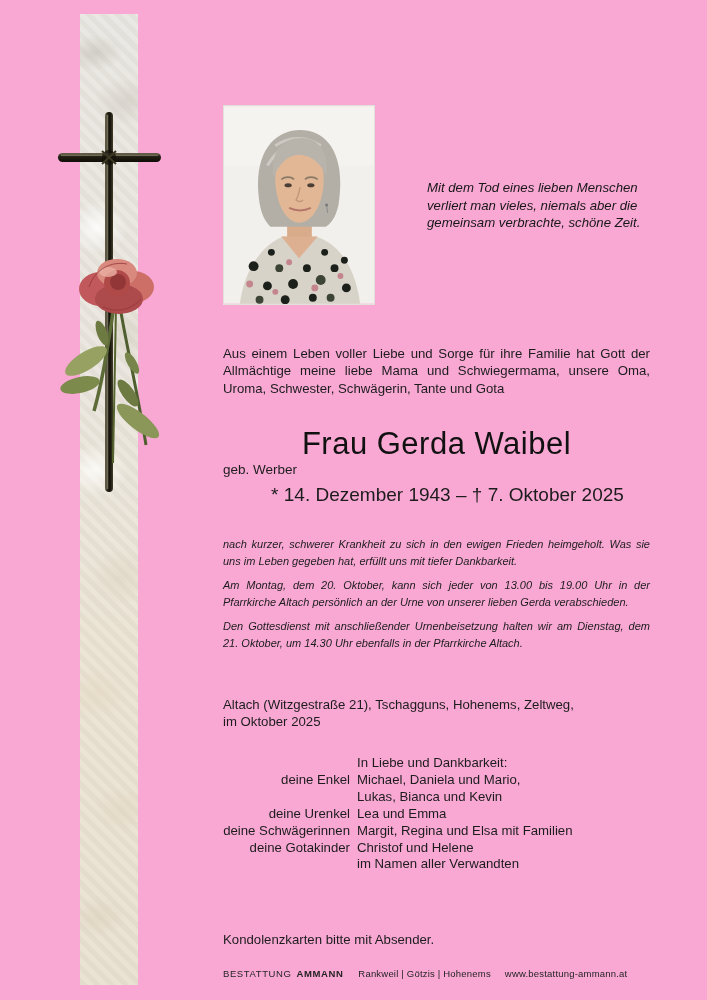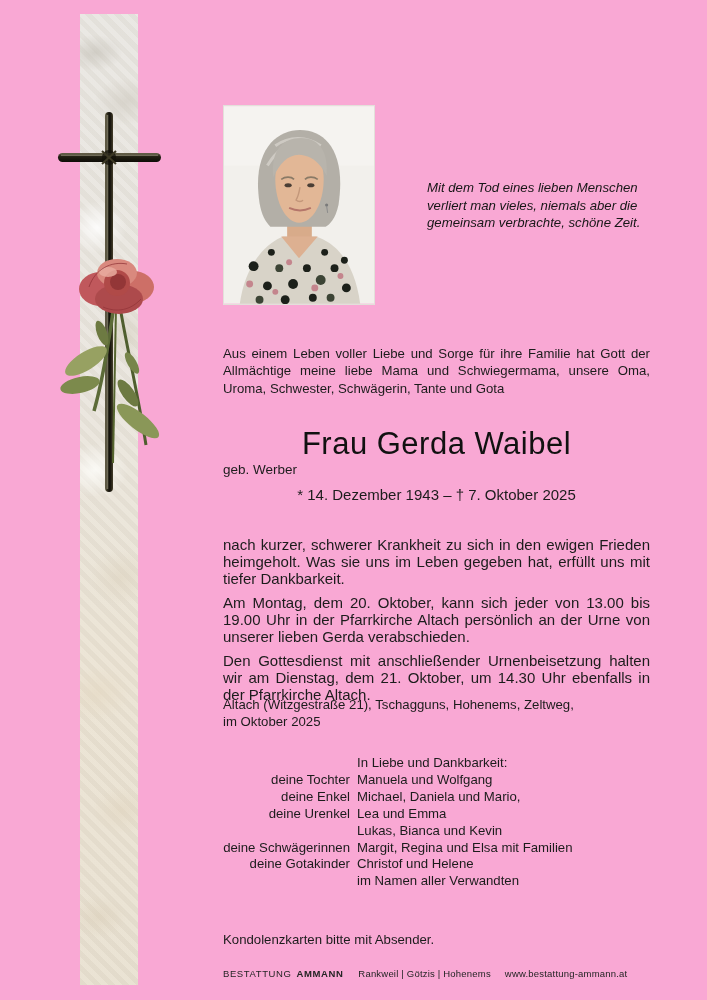--- a/index.html
+++ b/index.html
@@ -71,29 +71,30 @@
     line-height: 34px;
     color: #111;
   }
   .birth-name {
     position: absolute;
     left: 223px; top: 461px; width: 427px;
     font-size: 13.5px; line-height: 17px;
   }
   .life-dates {
     position: absolute;
-    left: 223px; top: 486px; width: 427px;
+    left: 234px; top: 486px; width: 427px;
     text-align: center;
-    font-size: 15px; line-height: 17px;
+    font-size: 19px; line-height: 17px;
   }
   .body-paragraphs {
     position: absolute;
     left: 223px; top: 536px; width: 427px;
-    font-size: 15px; line-height: 17px;
+    font-size: 11px; line-height: 17px;
     text-align: justify;
+    font-style: italic;
   }
   .body-paragraphs p { margin: 0 0 7px 0; }
   .places {
     position: absolute;
     left: 223px; top: 696px; width: 427px;
     font-size: 13.2px; line-height: 17px;
     white-space: pre-line;
   }
   .family-list {
     position: absolute;
@@ -242,38 +243,34 @@
 
   <div class="places">Altach (Witzgestraße 21), Tschagguns, Hohenems, Zeltweg,
 im Oktober 2025</div>
 
   <div class="family-list">
   <div class="family-row">
     <span class="family-label"></span>
     <span class="family-value">In Liebe und Dankbarkeit:</span>
   </div>
 
-  <div class="family-row">
-    <span class="family-label">deine Tochter</span>
-    <span class="family-value">Manuela und Wolfgang</span>
-  </div>
 
   <div class="family-row">
     <span class="family-label">deine Enkel</span>
     <span class="family-value">Michael, Daniela und Mario,</span>
   </div>
 
   <div class="family-row">
+    <span class="family-label"></span>
+    <span class="family-value">Lukas, Bianca und Kevin</span>
+  </div>
+
+  <div class="family-row">
     <span class="family-label">deine Urenkel</span>
     <span class="family-value">Lea und Emma</span>
-  </div>
-
-  <div class="family-row">
-    <span class="family-label"></span>
-    <span class="family-value">Lukas, Bianca und Kevin</span>
   </div>
 
 
   <div class="family-row">
     <span class="family-label">deine Schwägerinnen</span>
     <span class="family-value">Margit, Regina und Elsa mit Familien</span>
   </div>
 
   <div class="family-row">
     <span class="family-label">deine Gotakinder</span>

